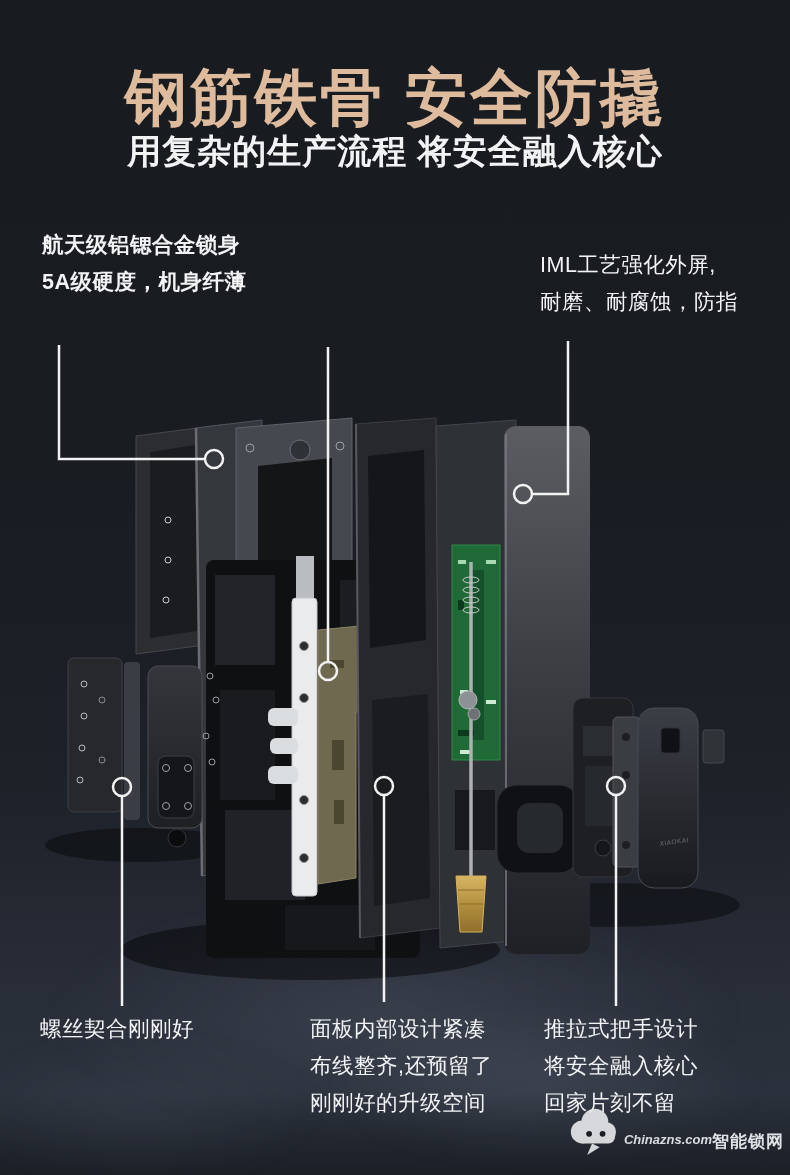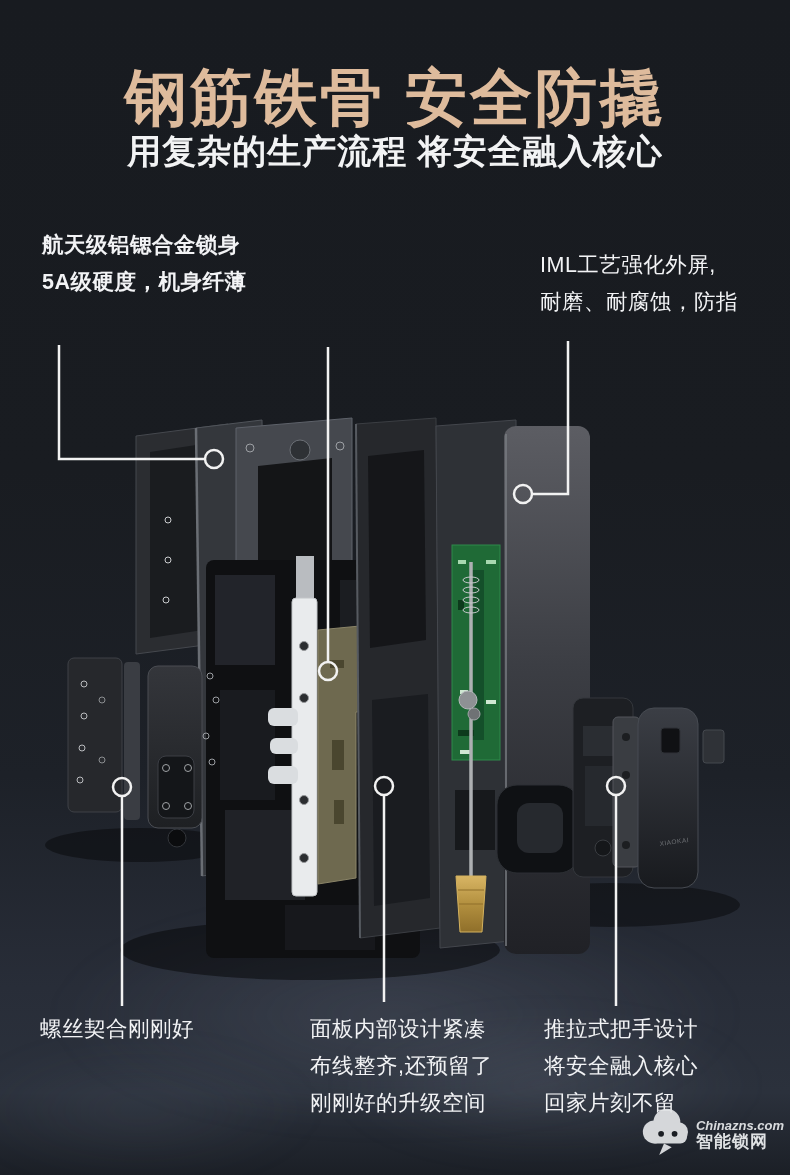--- a/index.html
+++ b/index.html
@@ -24,21 +24,21 @@
   .tm{left:302px;top:227px;}
   .tr{left:540px;top:227px;margin-top:20px;}
   .bl{left:40px;top:1011px;}
   .bm{left:310px;top:1011px;}
   .br{left:544px;top:1011px;}
 
   svg.layer{position:absolute;left:0;top:0;z-index:2;}
   svg.leaders{z-index:4;}
 
   .wm{position:absolute;right:6px;bottom:20px;display:flex;align-items:flex-end;gap:3px;opacity:0.92;z-index:6;}
-  .wm-text{display:flex;flex-direction:column;line-height:1.08;padding-bottom:4px;margin-top:24px;}
+  .wm-text{display:flex;line-height:1.08;padding-bottom:4px;margin-top:24px;}
   .wm-site{font-style:italic;font-weight:700;font-size:13px;color:#e8eaec;}
   .wm-name{font-weight:700;font-size:17px;color:#f0f2f4;letter-spacing:1px;}
 </style>
 </head>
 <body>
 
 <div class="page">
 
   <div class="smoke s1"></div>
   <div class="smoke s2"></div>

